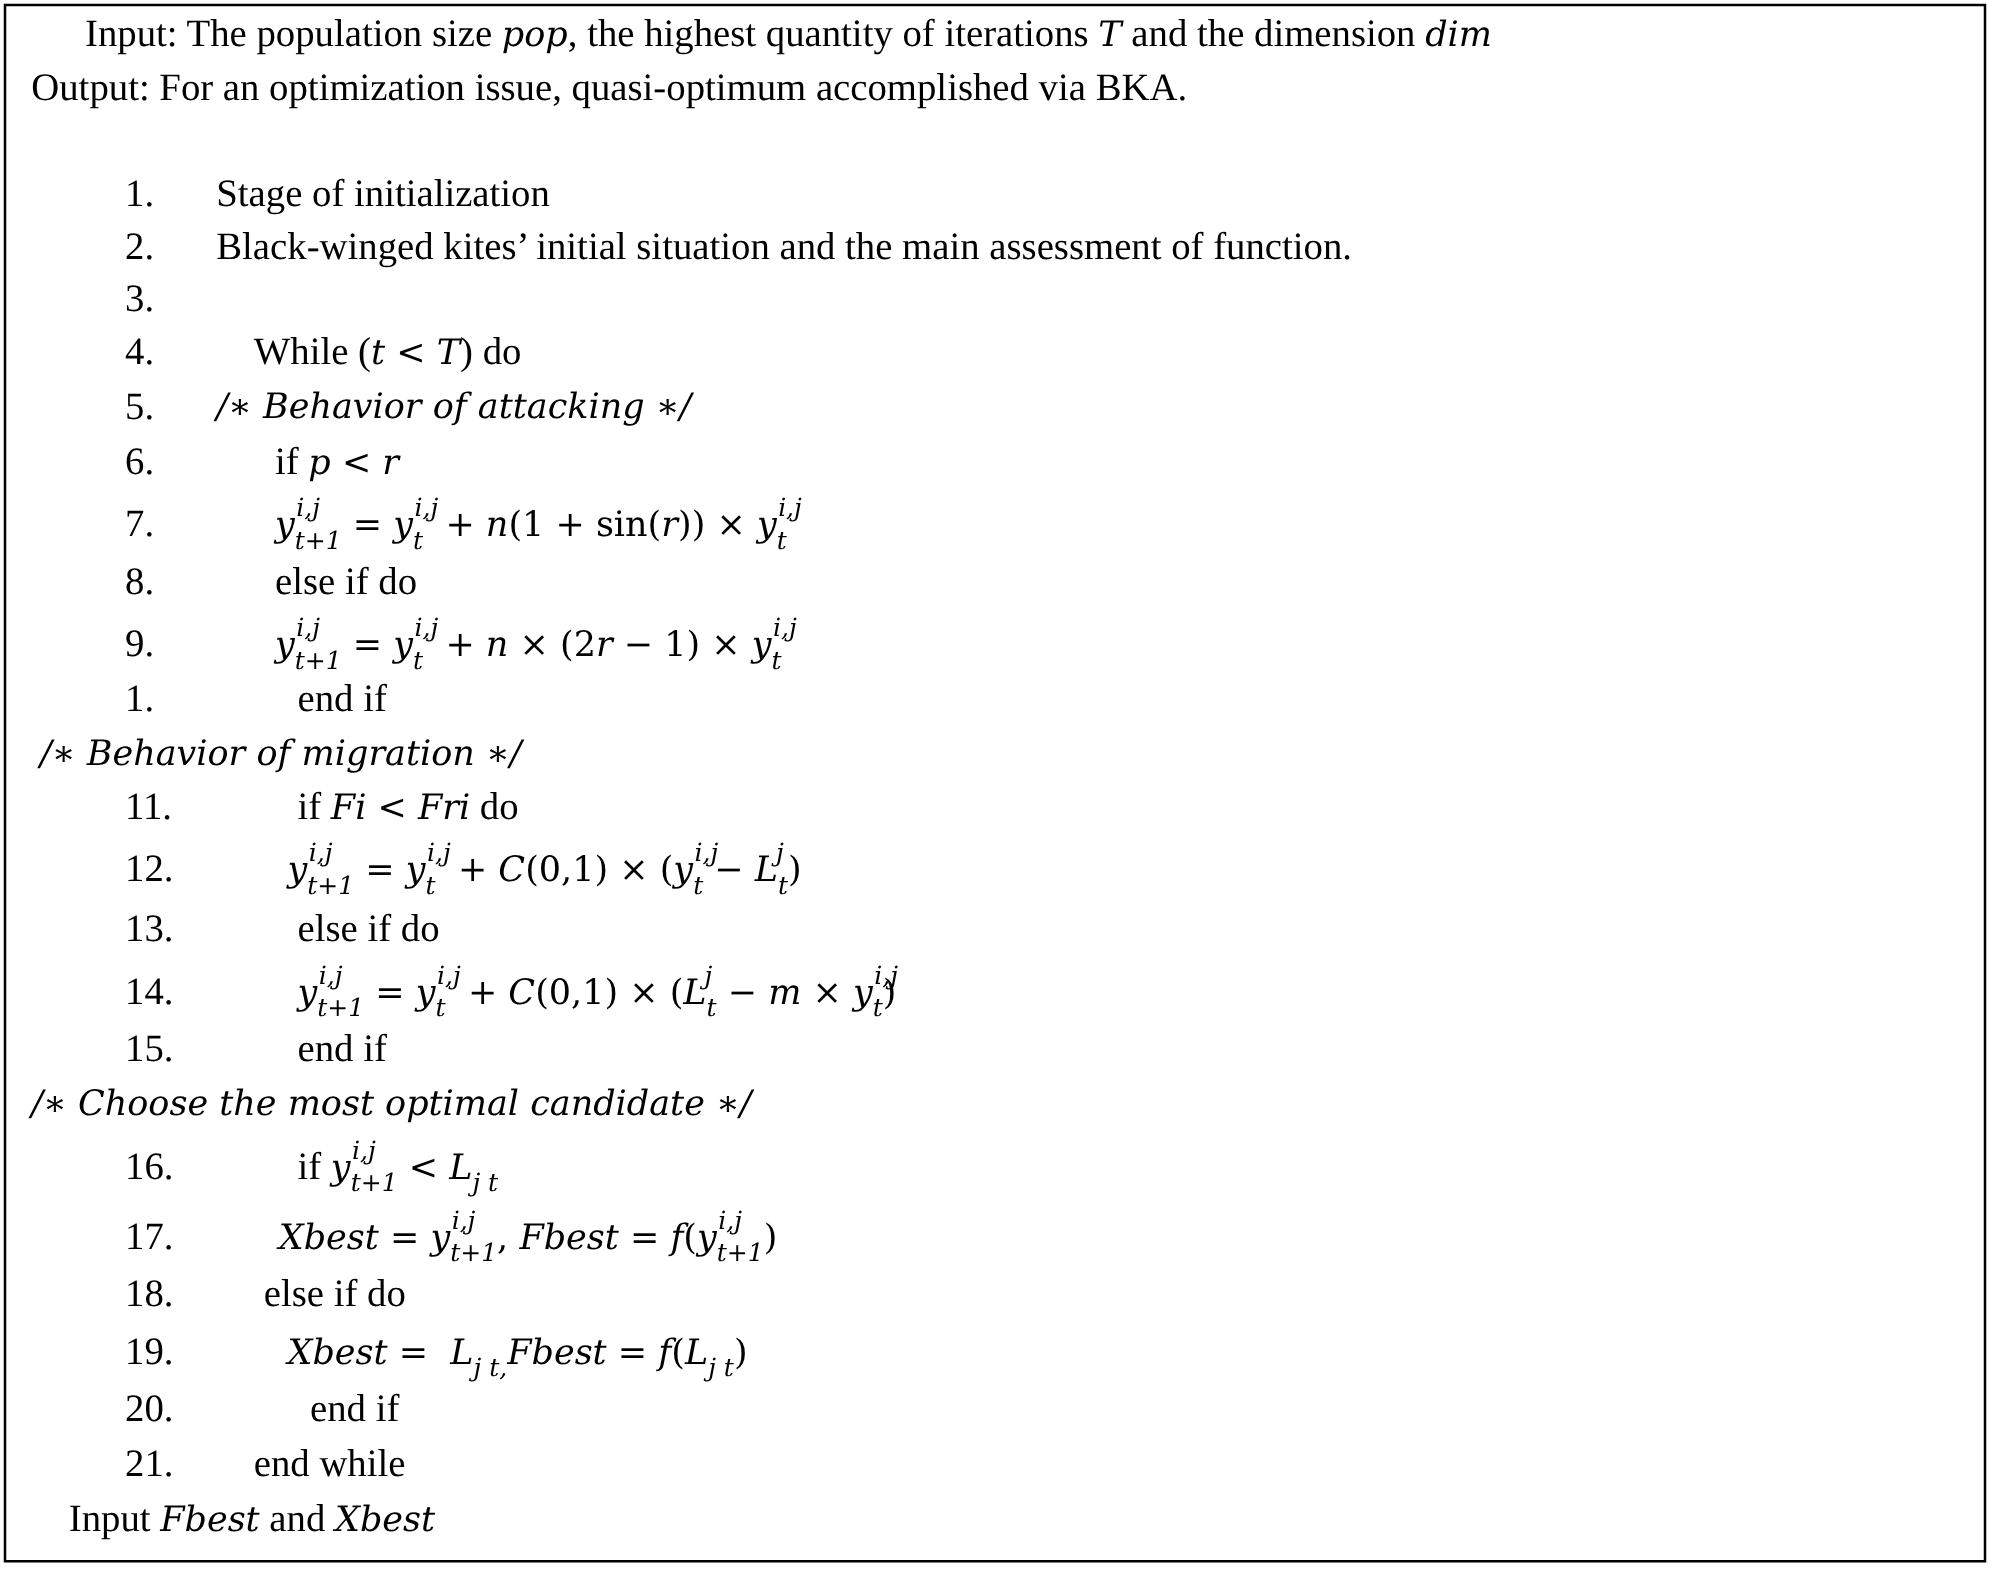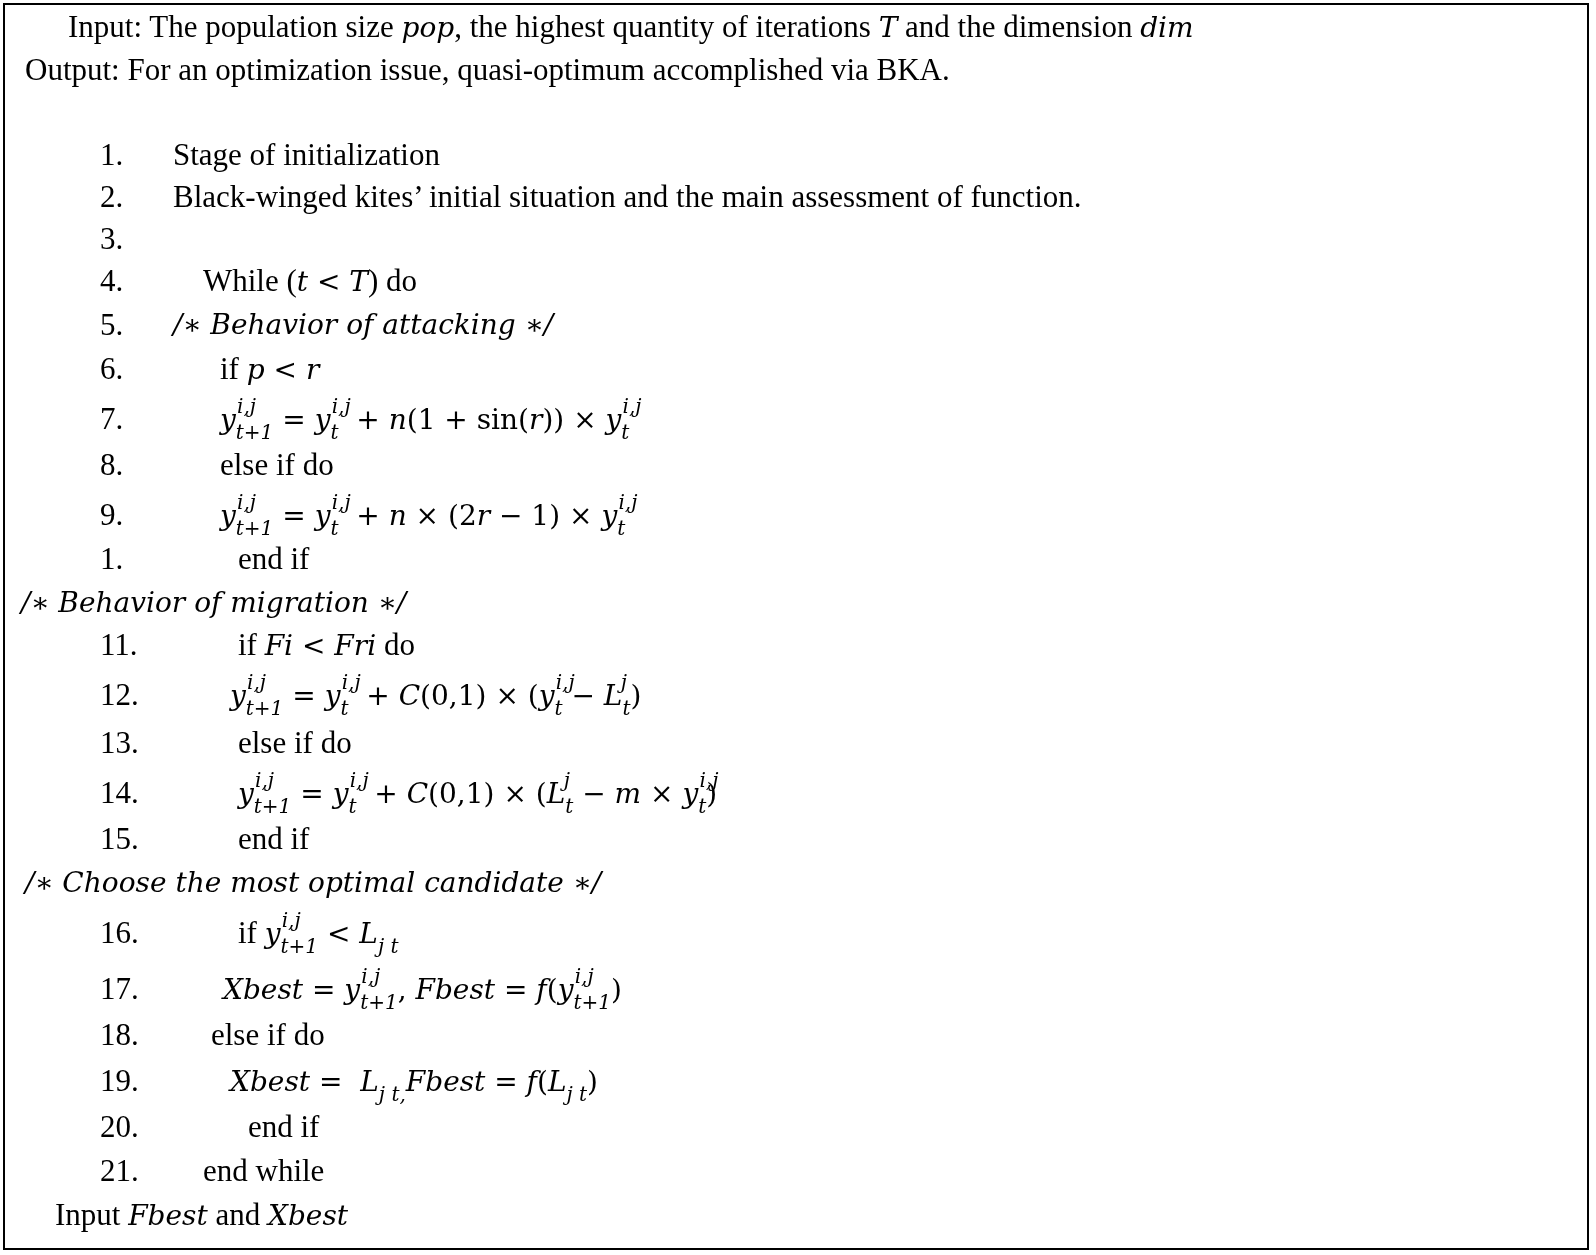--- a/index.html
+++ b/index.html
@@ -61,21 +61,21 @@
   </div>
   <div class="line" style="left:215px;top:396px;">
     <span class="y m">y<span class="sup">i,j</span></span><span class="sub">t+1</span><span class="mr"> = </span><span class="y m">y<span class="sup">i,j</span></span><span class="sub">t</span><span class="mr">&nbsp; + </span><span class="m">n</span><span class="mr">(1 + sin(</span><span class="m">r</span><span class="mr">)) × </span><span class="y m">y<span class="sup">i,j</span></span><span class="sub">t</span>
   </div>
   <div class="line" style="left:215px;top:442px;">else if do</div>
   <div class="line" style="left:215px;top:492px;">
     <span class="y m">y<span class="sup">i,j</span></span><span class="sub">t+1</span><span class="mr"> = </span><span class="y m">y<span class="sup">i,j</span></span><span class="sub">t</span><span class="mr">&nbsp; + </span><span class="m">n</span><span class="mr"> × (2</span><span class="m">r</span><span class="mr"> − 1) × </span><span class="y m">y<span class="sup">i,j</span></span><span class="sub">t</span>
   </div>
   <div class="line" style="left:233px;top:536px;">end if</div>
 
-  <div class="line cm" style="left:16px;top:580px;">/∗ Behavior of migration ∗/</div>
+  <div class="line cm" style="left:27px;top:580px;">/∗ Behavior of migration ∗/</div>
   <div class="line" style="left:233px;top:622px;">
     <span>if </span><span class="m">Fi</span><span class="mr"> &lt; </span><span class="m">Fri</span><span> do</span>
   </div>
   <div class="line" style="left:225px;top:672px;">
     <span class="y m">y<span class="sup">i,j</span></span><span class="sub">t+1</span><span class="mr"> = </span><span class="y m">y<span class="sup">i,j</span></span><span class="sub">t</span><span class="mr">&nbsp; + </span><span class="m">C</span><span class="mr">(0,1) × (</span><span class="y m">y<span class="sup">i,j</span></span><span class="sub">t</span><span class="mr"> − </span><span class="y m">L<span class="sup">j</span></span><span class="sub">t</span><span class="mr">)</span>
   </div>
   <div class="line" style="left:233px;top:720px;">else if do</div>
   <div class="line" style="left:233px;top:770px;">
     <span class="y m">y<span class="sup">i,j</span></span><span class="sub">t+1</span><span class="mr"> = </span><span class="y m">y<span class="sup">i,j</span></span><span class="sub">t</span><span class="mr">&nbsp; + </span><span class="m">C</span><span class="mr">(0,1) × (</span><span class="y m">L<span class="sup">j</span></span><span class="sub">t</span><span class="mr"> − </span><span class="m">m</span><span class="mr"> × </span><span class="y m">y<span class="sup">i,j</span></span><span class="sub">t</span><span class="mr">)</span>
   </div>

